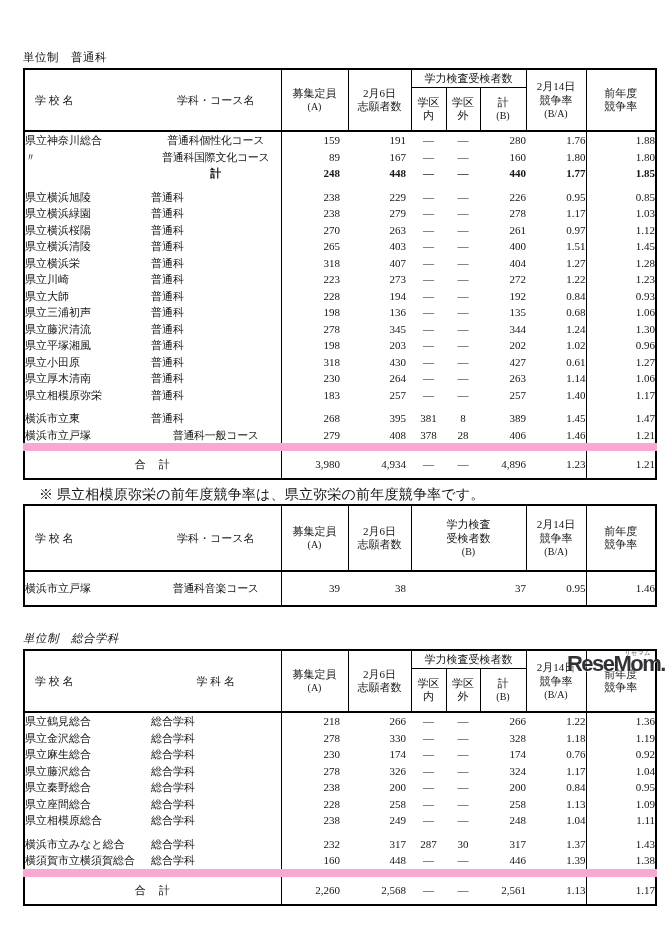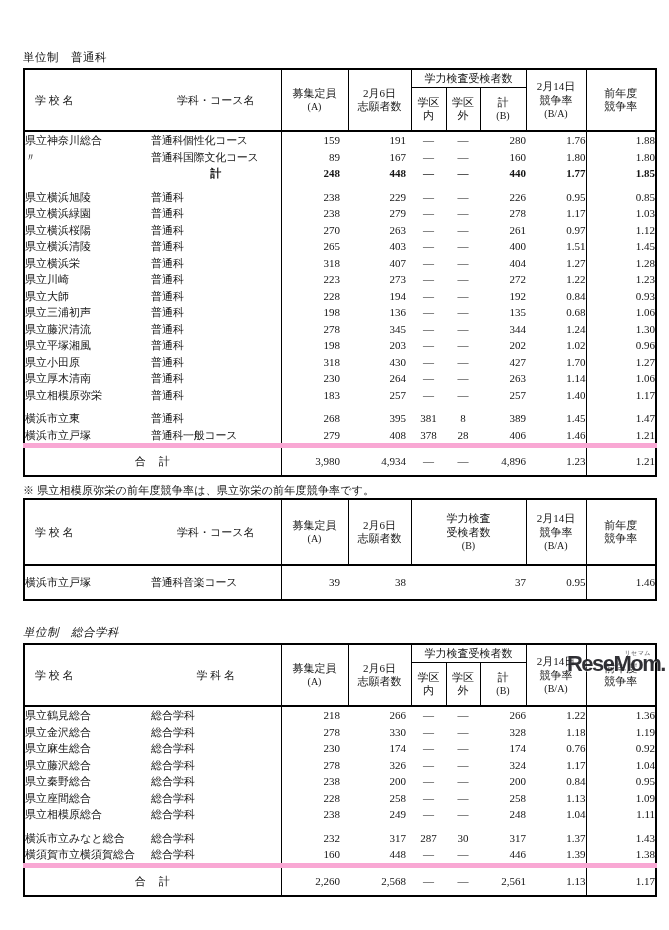--- a/index.html
+++ b/index.html
@@ -8,21 +8,21 @@
     font-family:"Liberation Serif","DejaVu Serif",serif;
     color:#151515;
     -webkit-font-smoothing:antialiased;
   }
   .page{position:relative;width:669px;height:680px;padding:50px 0 4px 23px;box-sizing:border-box;}
 
   .sec-title{
     margin:0 0 3px 0;font-size:11.5px;font-weight:normal;letter-spacing:0.5px;
   }
   .footnote{
-    margin:6px 0 0 0;font-size:11px;letter-spacing:0.2px;
+    margin:6px 0 0 16px;font-size:14px;letter-spacing:0.2px;
   }
 
   table.t{
     border-collapse:collapse;table-layout:fixed;width:632px;
     border:2px solid #000;
   }
   table.t th,table.t td{
     margin:0;padding:0;font-size:11px;font-weight:normal;
     white-space:nowrap;overflow:hidden;vertical-align:middle;
   }
@@ -41,32 +41,32 @@
   .head-tall th{height:64px;}
 
   
   tbody td{height:16.5px;line-height:16.5px;}
   #table2 tbody td{height:33px;line-height:33px;}
   .num{text-align:right;}
   .ctr{text-align:center;}
   .school{text-align:left;padding-left:2px;}
   .ditto{padding-left:26px;}
   .course{text-align:left;}
-  .long{text-align:left;font-size:9.5px;letter-spacing:-0.3px;}
+  .long{text-align:center;font-size:9.5px;letter-spacing:-0.3px;}
   .c-a.num{padding-right:8px;}
   .c-app.num{padding-right:5px;}
   .c-b{padding-right:4px;}
   .c-exam{padding-right:4px;}
   .c-ratio{padding-right:6px;}
   .c-prev{padding-right:6px;}
   tr.bold td{font-weight:bold;}
   tr.spacer td{height:7px;line-height:7px;}
 
   
-  tfoot td{border-top:5px solid #f9a8d4;font-weight:bold;height:27px;line-height:27px;font-size:11px;}
+  tfoot td{border-top:8px solid #f9a8d4;font-weight:bold;height:27px;line-height:27px;font-size:11px;}
   .total-label{text-align:center;letter-spacing:1px;}
 
   
   .watermark{position:absolute;right:4px;bottom:5px;line-height:1;}
   .wm-text{
     font-family:"Liberation Sans","DejaVu Sans",sans-serif;
     font-weight:bold;font-size:22px;letter-spacing:-1.5px;
     color:rgba(30,30,36,0.92);
     text-shadow:1px 1px 0 rgba(255,255,255,0.55);
   }
@@ -283,21 +283,21 @@
           <td class="c-prev num bl">0.96</td>
         </tr>
         <tr>
           <td class="c-school school">県立小田原</td>
           <td class="c-course course">普通科</td>
           <td class="c-a num bl">318</td>
           <td class="c-app num">430</td>
           <td class="c-in ctr">―</td>
           <td class="c-out ctr">―</td>
           <td class="c-b num">427</td>
-          <td class="c-ratio num">1.70</td>
+          <td class="c-ratio num">0.61</td>
           <td class="c-prev num bl">1.27</td>
         </tr>
         <tr>
           <td class="c-school school">県立厚木清南</td>
           <td class="c-course course">普通科</td>
           <td class="c-a num bl">230</td>
           <td class="c-app num">264</td>
           <td class="c-in ctr">―</td>
           <td class="c-out ctr">―</td>
           <td class="c-b num">263</td>

